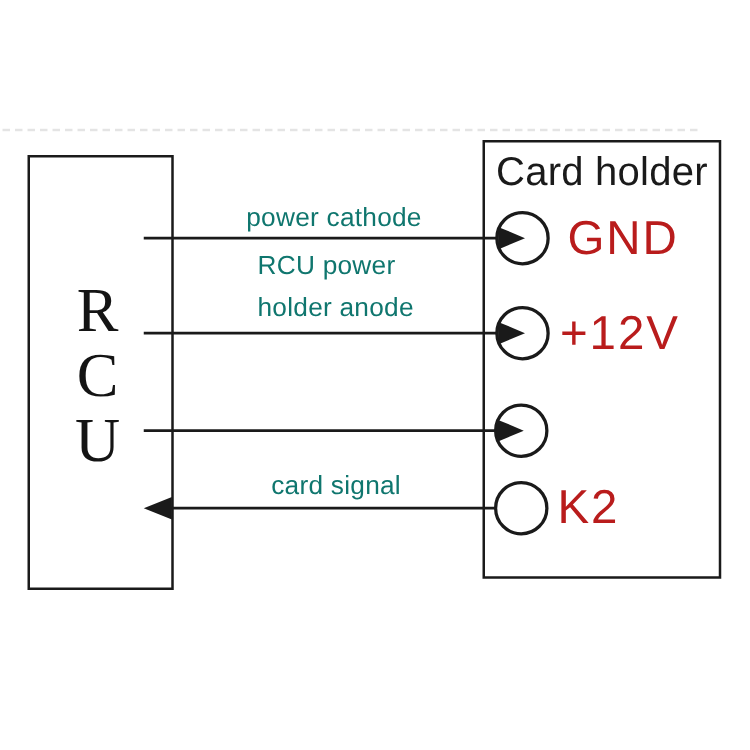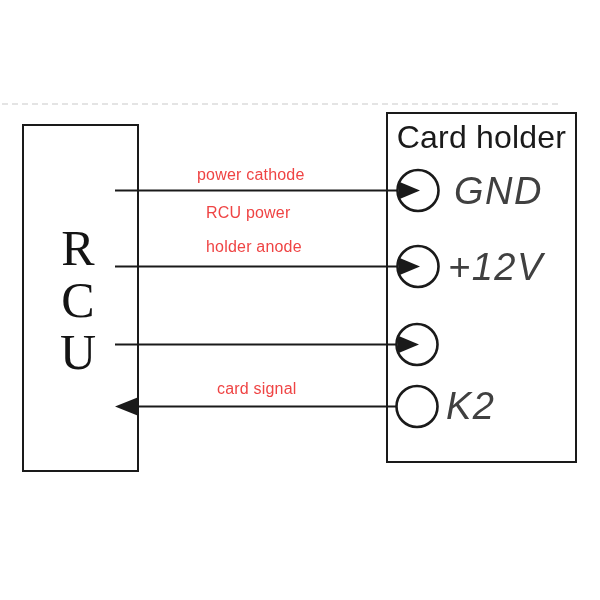--- a/index.html
+++ b/index.html
@@ -44,34 +44,33 @@
     left: 388px; top: 121px; width: 187px;
     text-align: center;
     font-size: 32px; line-height: 32px;
     color: #1a1a1a;
     letter-spacing: 0.2px;
   }
 
   svg.wires { left: 0; top: 0; }
 
   .wire-label {
-    font-size: 16px; line-height: 24px;
-    color: #ef4444; letter-spacing: 0.2px;
+    font-size: 21px; line-height: 24px;
+    color: #0f766e; letter-spacing: 0.2px;
     white-space: nowrap;
   }
   .lbl-power-cathode { left: 197px; top: 163px; }
   .lbl-rcu-power     { left: 206px; top: 201px; text-align: center; }
   .lbl-power-anode   { left: 206px; top: 235px; }
   .lbl-card-signal   { left: 217px; top: 377px; }
 
   .term-label {
     font-size: 38px; line-height: 42px;
-    color: #404040; letter-spacing: 1.5px;
+    color: #b91c1c; letter-spacing: 1.5px;
     white-space: nowrap;
-    font-style: italic;
   }
   .lbl-gnd  { left: 454px; top: 170px; }
   .lbl-12v  { left: 448px; top: 246px; }
   .lbl-k1   { left: 446px; top: 324px; }
   .lbl-k2   { left: 446px; top: 385px; }
 </style>
 </head>
 <body>
 
 <div class="canvas">

